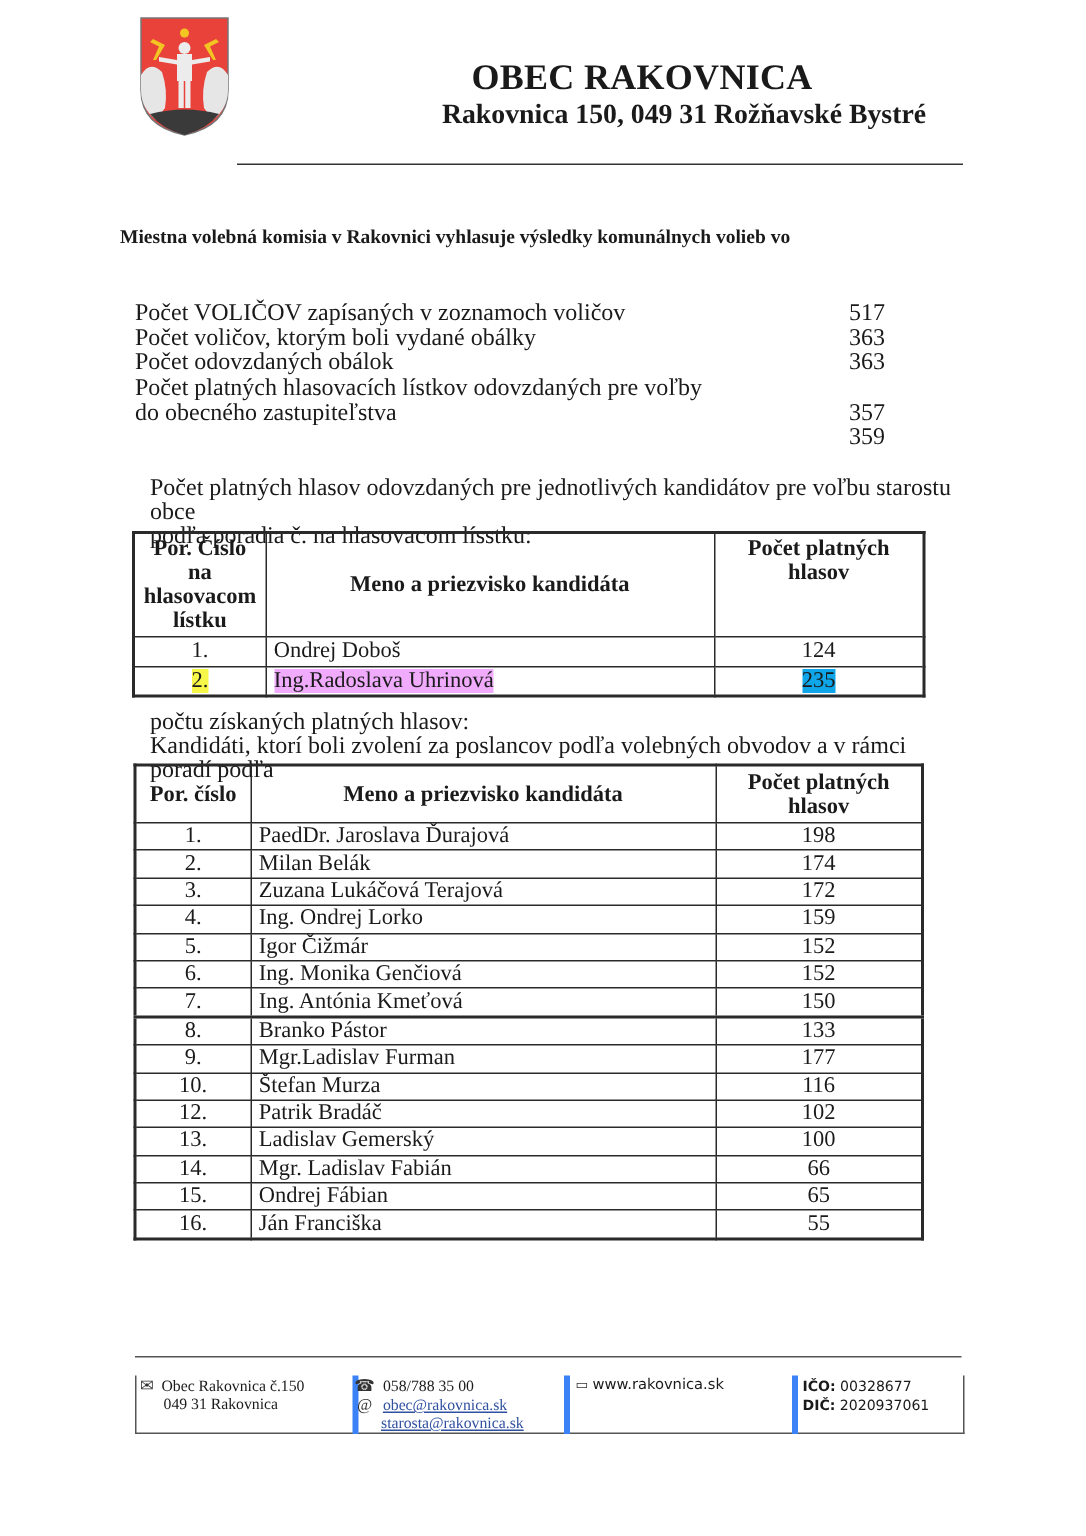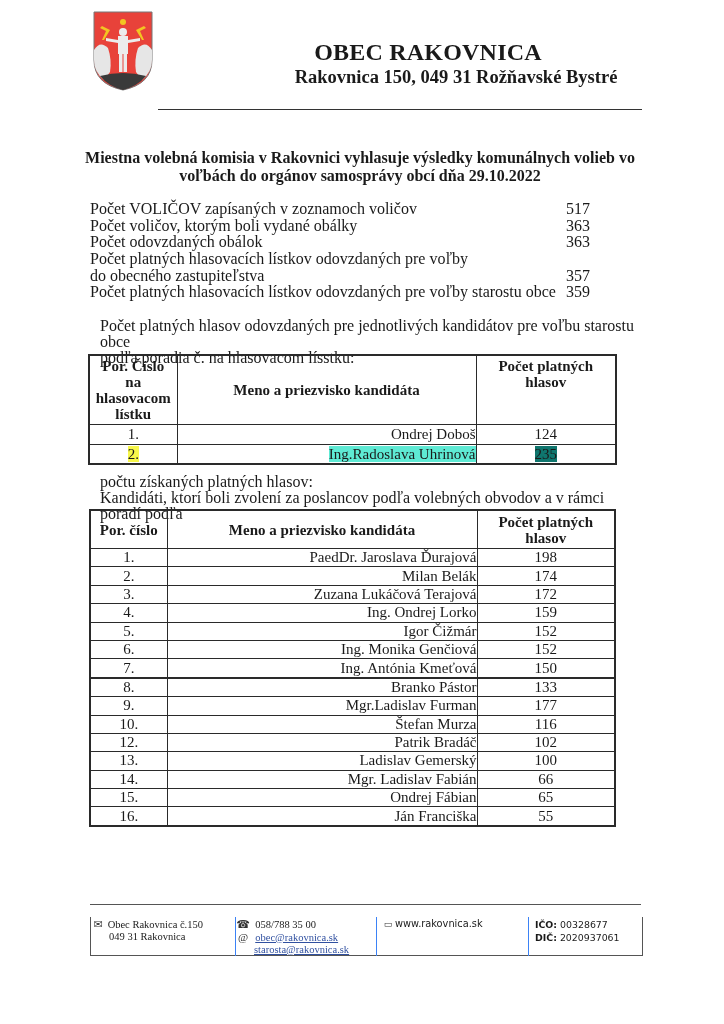--- a/index.html
+++ b/index.html
@@ -8,54 +8,54 @@
   .abs { position: absolute; }
 
   #crest { left: 92px; top: 10px; width: 62px; height: 82px; }
 
   #org-title { left: 148px; width: 560px; top: 38px; text-align: center;
                font-weight: bold; font-size: 24px; line-height: 28px; letter-spacing: 0.2px; }
   #org-address { left: 176px; width: 560px; top: 66px; text-align: center;
                  font-weight: bold; font-size: 18.5px; line-height: 22px; }
   #header-rule { left: 158px; width: 484px; top: 109px; height: 0; border-top: 1.4px solid #333; }
 
-  #heading { left: 80px; width: 560px; top: 149px; text-align: center;
-             font-weight: bold; font-size: 16px; line-height: 18px; }
+  #heading { left: 80px; width: 560px; top: 149px; text-align: left;
+             font-weight: bold; font-size: 13px; line-height: 18px; }
 
   #stats { left: 90px; top: 201px; width: 510px; font-size: 16px; }
   .stat-row { position: relative; height: 16.7px; line-height: 16.7px; white-space: nowrap; }
   .stat-value { position: absolute; left: 476px; top: 0; }
 
   .para { left: 100px; width: 540px; font-size: 16px; line-height: 16px; }
   #mayor-intro { top: 318px; }
   #council-intro { top: 474px; }
 
   table.grid { position: absolute; border-collapse: collapse; font-size: 15px; table-layout: fixed; }
   table.grid td, table.grid th { border: 1px solid #2a2a2a; padding: 0; }
   table.grid th { font-weight: bold; text-align: center; line-height: 16px; vertical-align: middle; }
   table.grid td.num { text-align: center; }
-  table.grid td.name { padding-left: 18px; white-space: nowrap; text-align: right; }
+  table.grid td.name { padding-left: 5px; white-space: nowrap; }
   .hl { background: #f7f74a; }
 
   #mayor-table { left: 88px; top: 354px; width: 527px; border: 2px solid #2a2a2a; }
   #mayor-table th { height: 66px; }
   #mayor-table td { height: 18.5px; line-height: 18px; }
   #mayor-table th.c3 { vertical-align: top; padding-top: 2px; }
 
   #council-table { left: 89px; top: 509px; width: 525px; border: 2px solid #2a2a2a; }
   #council-table th { height: 37px; }
   #council-table td { height: 17.4px; line-height: 17px; }
   #council-table tr.group-break td { border-top: 2px solid #2a2a2a; }
 
   
   #footer-rule { left: 90px; width: 551px; top: 904px; border-top: 1px solid #555; height: 0; }
   #footer-box { left: 90px; top: 917px; width: 551px; height: 38px;
                 border-left: 1px solid #555; border-right: 1px solid #555; border-bottom: 1px solid #555; }
   .fcell { position: absolute; top: 0; height: 38px; font-size: 10.5px; line-height: 12px; padding-top: 1px; }
-  .fdiv { border-right: 1px solid #3b82f6; }
+  .fdiv { border-right: 4px solid #3b82f6; }
   #fcell-address { left: 0; width: 144px; }
   #fcell-contact { left: 145px; width: 140px; }
   #fcell-web { left: 286px; width: 151px; font-family: "DejaVu Sans", sans-serif; font-size: 9.8px; }
   #fcell-ids { left: 438px; width: 113px; font-family: "DejaVu Sans", sans-serif; font-size: 9.4px; line-height: 13px; }
   .ficon { display: inline-block; width: 14px; text-align: center; font-size: 11px; color: #333; }
   .flink { color: #3050a0; text-decoration: underline; }
   .b { font-weight: bold; }
 </style>
 </head>
 <body>
@@ -74,30 +74,29 @@
   <path d="M10 16 L18 20 L12 30 L10 30 L14 21 L8 18 Z" fill="#f2c522"></path>
   <path d="M52 16 L44 20 L50 30 L52 30 L48 21 L54 18 Z" fill="#f2c522"></path>
 </svg>
 
 <div id="org-title" class="abs">OBEC RAKOVNICA</div>
 <div id="org-address" class="abs">Rakovnica 150,  049 31  Rožňavské Bystré</div>
 <div id="header-rule" class="abs"></div>
 
 <div id="heading" class="abs">
   <div>Miestna volebná komisia v Rakovnici vyhlasuje výsledky komunálnych volieb vo</div>
-  <div>voľbách do orgánov samosprávy obcí dňa 29.10.2022</div>
 </div>
 
 <div id="stats" class="abs">
   <div class="stat-row"><span>Počet VOLIČOV zapísaných v zoznamoch voličov</span><span class="stat-value">517</span></div>
   <div class="stat-row"><span>Počet voličov, ktorým boli vydané obálky</span><span class="stat-value">363</span></div>
   <div class="stat-row"><span>Počet odovzdaných obálok</span><span class="stat-value">363</span></div>
   <div class="stat-row"><span>Počet platných hlasovacích lístkov odovzdaných pre voľby</span><span class="stat-value"></span></div>
   <div class="stat-row"><span>do obecného zastupiteľstva</span><span class="stat-value">357</span></div>
-  <div class="stat-row"><span>Počet platných hlasovacích lístkov odovzdaných pre voľby starostu obce</span><span class="stat-value">359</span></div>
+  <div class="stat-row"><span class="stat-value">359</span></div>
 </div>
 
 <div id="mayor-intro" class="abs para">
   <div>Počet platných hlasov odovzdaných pre jednotlivých kandidátov pre voľbu starostu obce</div>
   <div>podľa poradia č. na hlasovacom lísstku:</div>
 </div>
 
 <table id="mayor-table" class="grid">
   <colgroup>
       <col style="width:88px">
@@ -120,22 +119,22 @@
     </tr>
   </thead>
   <tbody id="mayor-body">
       <tr>
         <td class="num"><span>1.</span></td>
         <td class="name"><span>Ondrej Doboš</span></td>
         <td class="num"><span>124</span></td>
       </tr>
       <tr>
         <td class="num"><span class="hl" style="background: rgb(247, 247, 74);">2.</span></td>
-        <td class="name"><span class="hl" style="background: #5eead4; font-family: Liberation Serif, serif;">Ing.Radoslava Uhrinová</span></td>
-        <td class="num"><span class="hl" style="background: #0f766e;">235</span></td>
+        <td class="name"><span class="hl" style="background: #f0abfc; font-family: Liberation Serif, serif;">Ing.Radoslava Uhrinová</span></td>
+        <td class="num"><span class="hl" style="background: #0ea5e9;">235</span></td>
       </tr>
     </tbody>
 </table>
 
 <div id="council-intro" class="abs para">
   <div>počtu získaných platných hlasov:</div>
   <div>Kandidáti, ktorí boli zvolení za poslancov podľa volebných obvodov a  v rámci poradí podľa</div>
 </div>
 
 <table id="council-table" class="grid">

